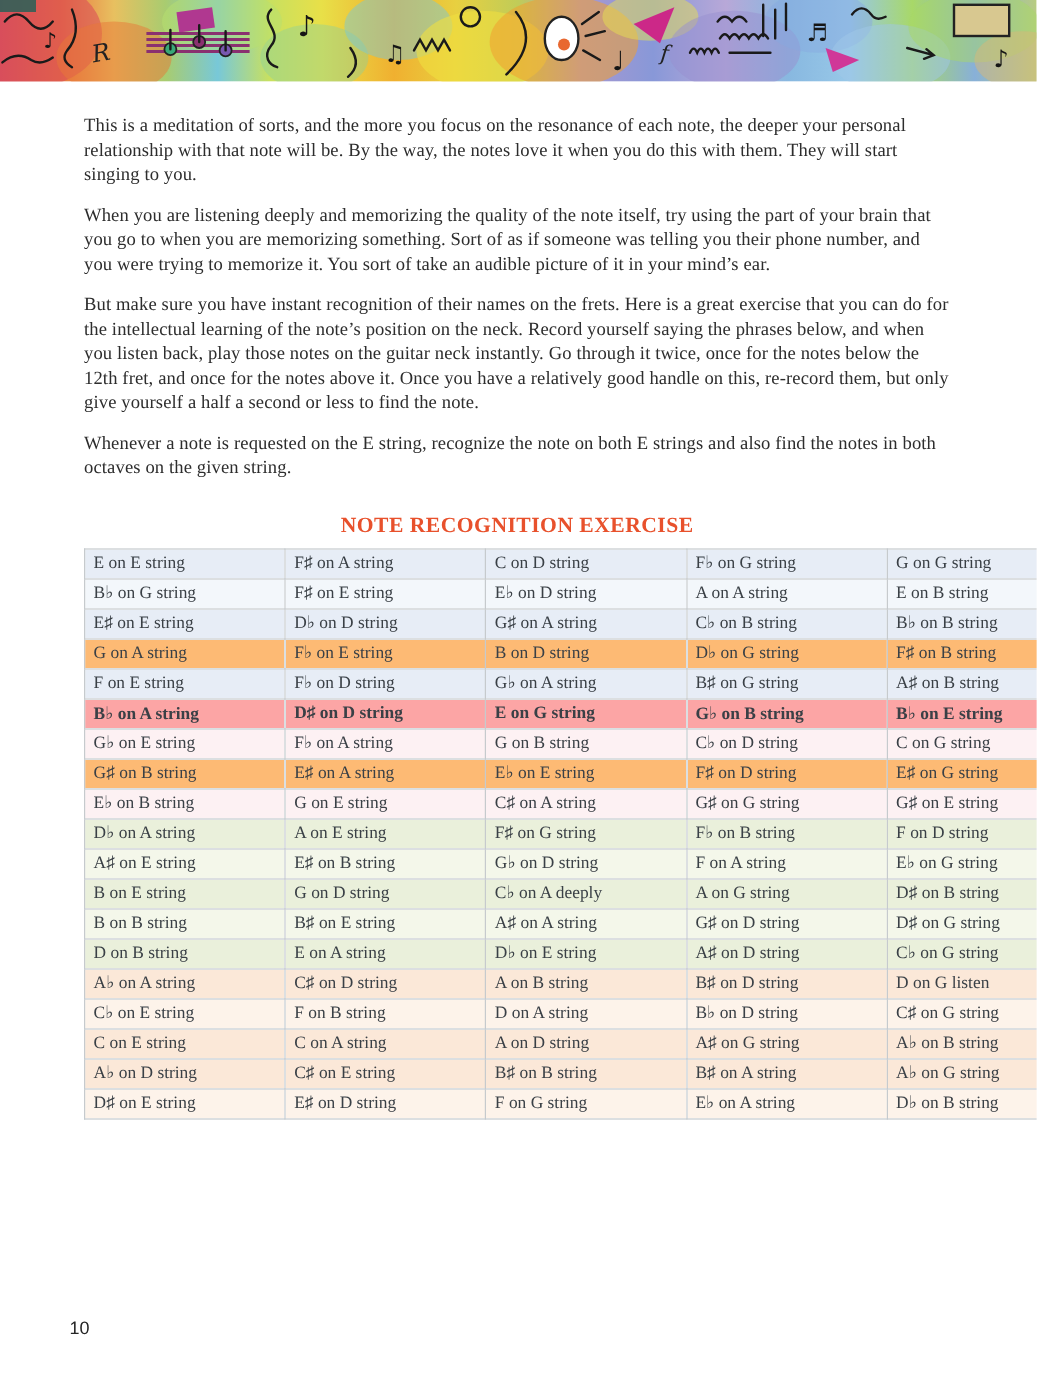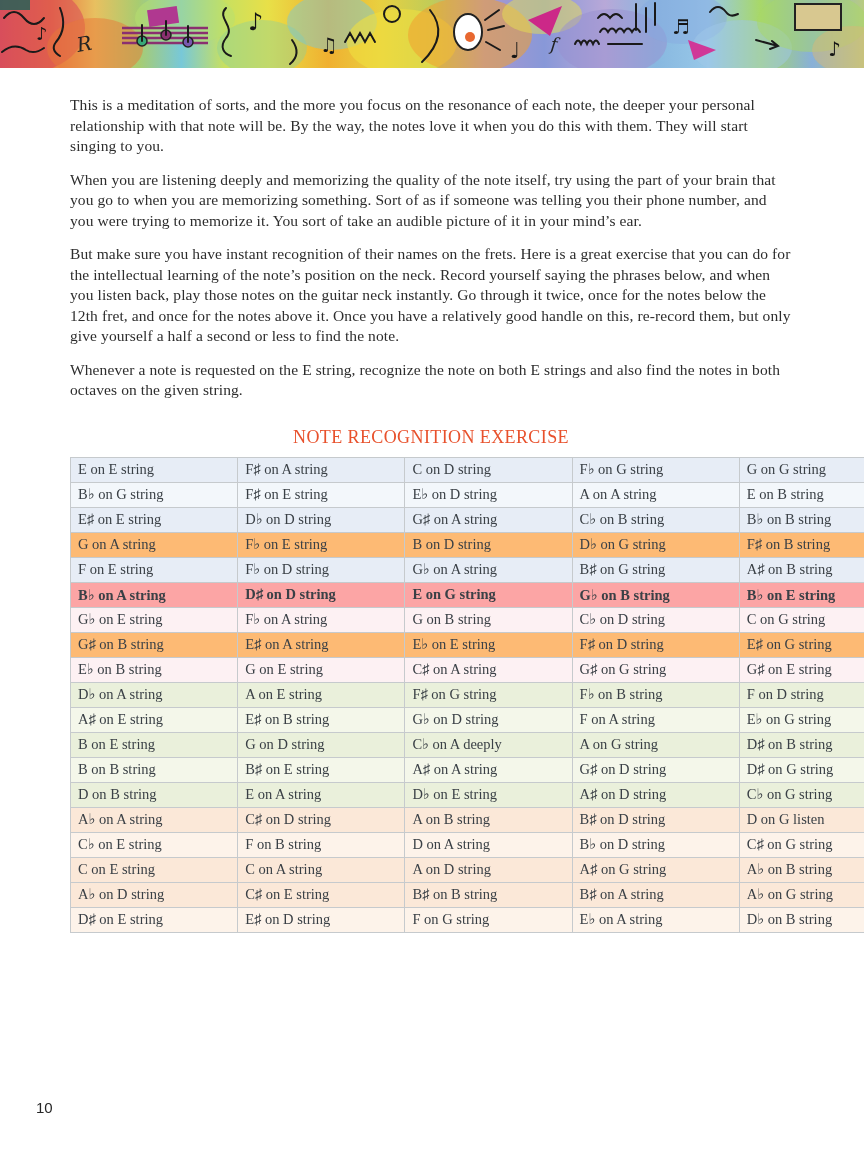--- a/index.html
+++ b/index.html
@@ -8,31 +8,31 @@
     font-family:"Liberation Serif","DejaVu Serif",serif;
   }
   .header-art { width:864px; height:68px; }
   .header-art svg { display:block; width:100%; height:100%; }
   .content { padding:27px 72px 0 70px; }
   p.body-par {
     font-size:15.5px; line-height:20.5px; color:#2d2d2d; margin:0 0 13px 0;
     letter-spacing:0.1px;
   }
   h2.exercise-title {
-    text-align:center; font-size:18px; font-weight:normal; letter-spacing:0.4px;
+    text-align:center; font-size:18px; font-weight:bold; letter-spacing:0.4px;
     margin:26px 0 9px 0;
   }
   table.note-table { border-collapse:collapse; width:837px; table-layout:fixed; }
   table.note-table td {
     border:1px solid #c6cacd; height:22px; padding:1px 4px 1px 7px;
     font-size:14.5px; color:#3a4046; white-space:nowrap; overflow:hidden;
     font-family:"Liberation Serif","DejaVu Serif","DejaVu Sans",serif;
   }
   .page-number {
-    position:absolute; left:36px; top:1099px;
+    position:absolute; left:58px; top:1099px;
     font-family:"Liberation Sans","DejaVu Sans",sans-serif;
     font-size:15px; color:#262626;
   }
   .scrib { stroke:#1a1a1a; stroke-width:2; fill:none; stroke-linecap:round; }
   .glyph { font-family:"DejaVu Sans",sans-serif; fill:#151515; }
   .hand  { font-family:"DejaVu Serif",serif; font-style:italic; fill:#222222; }
 </style>
 </head>
 <body>
 

